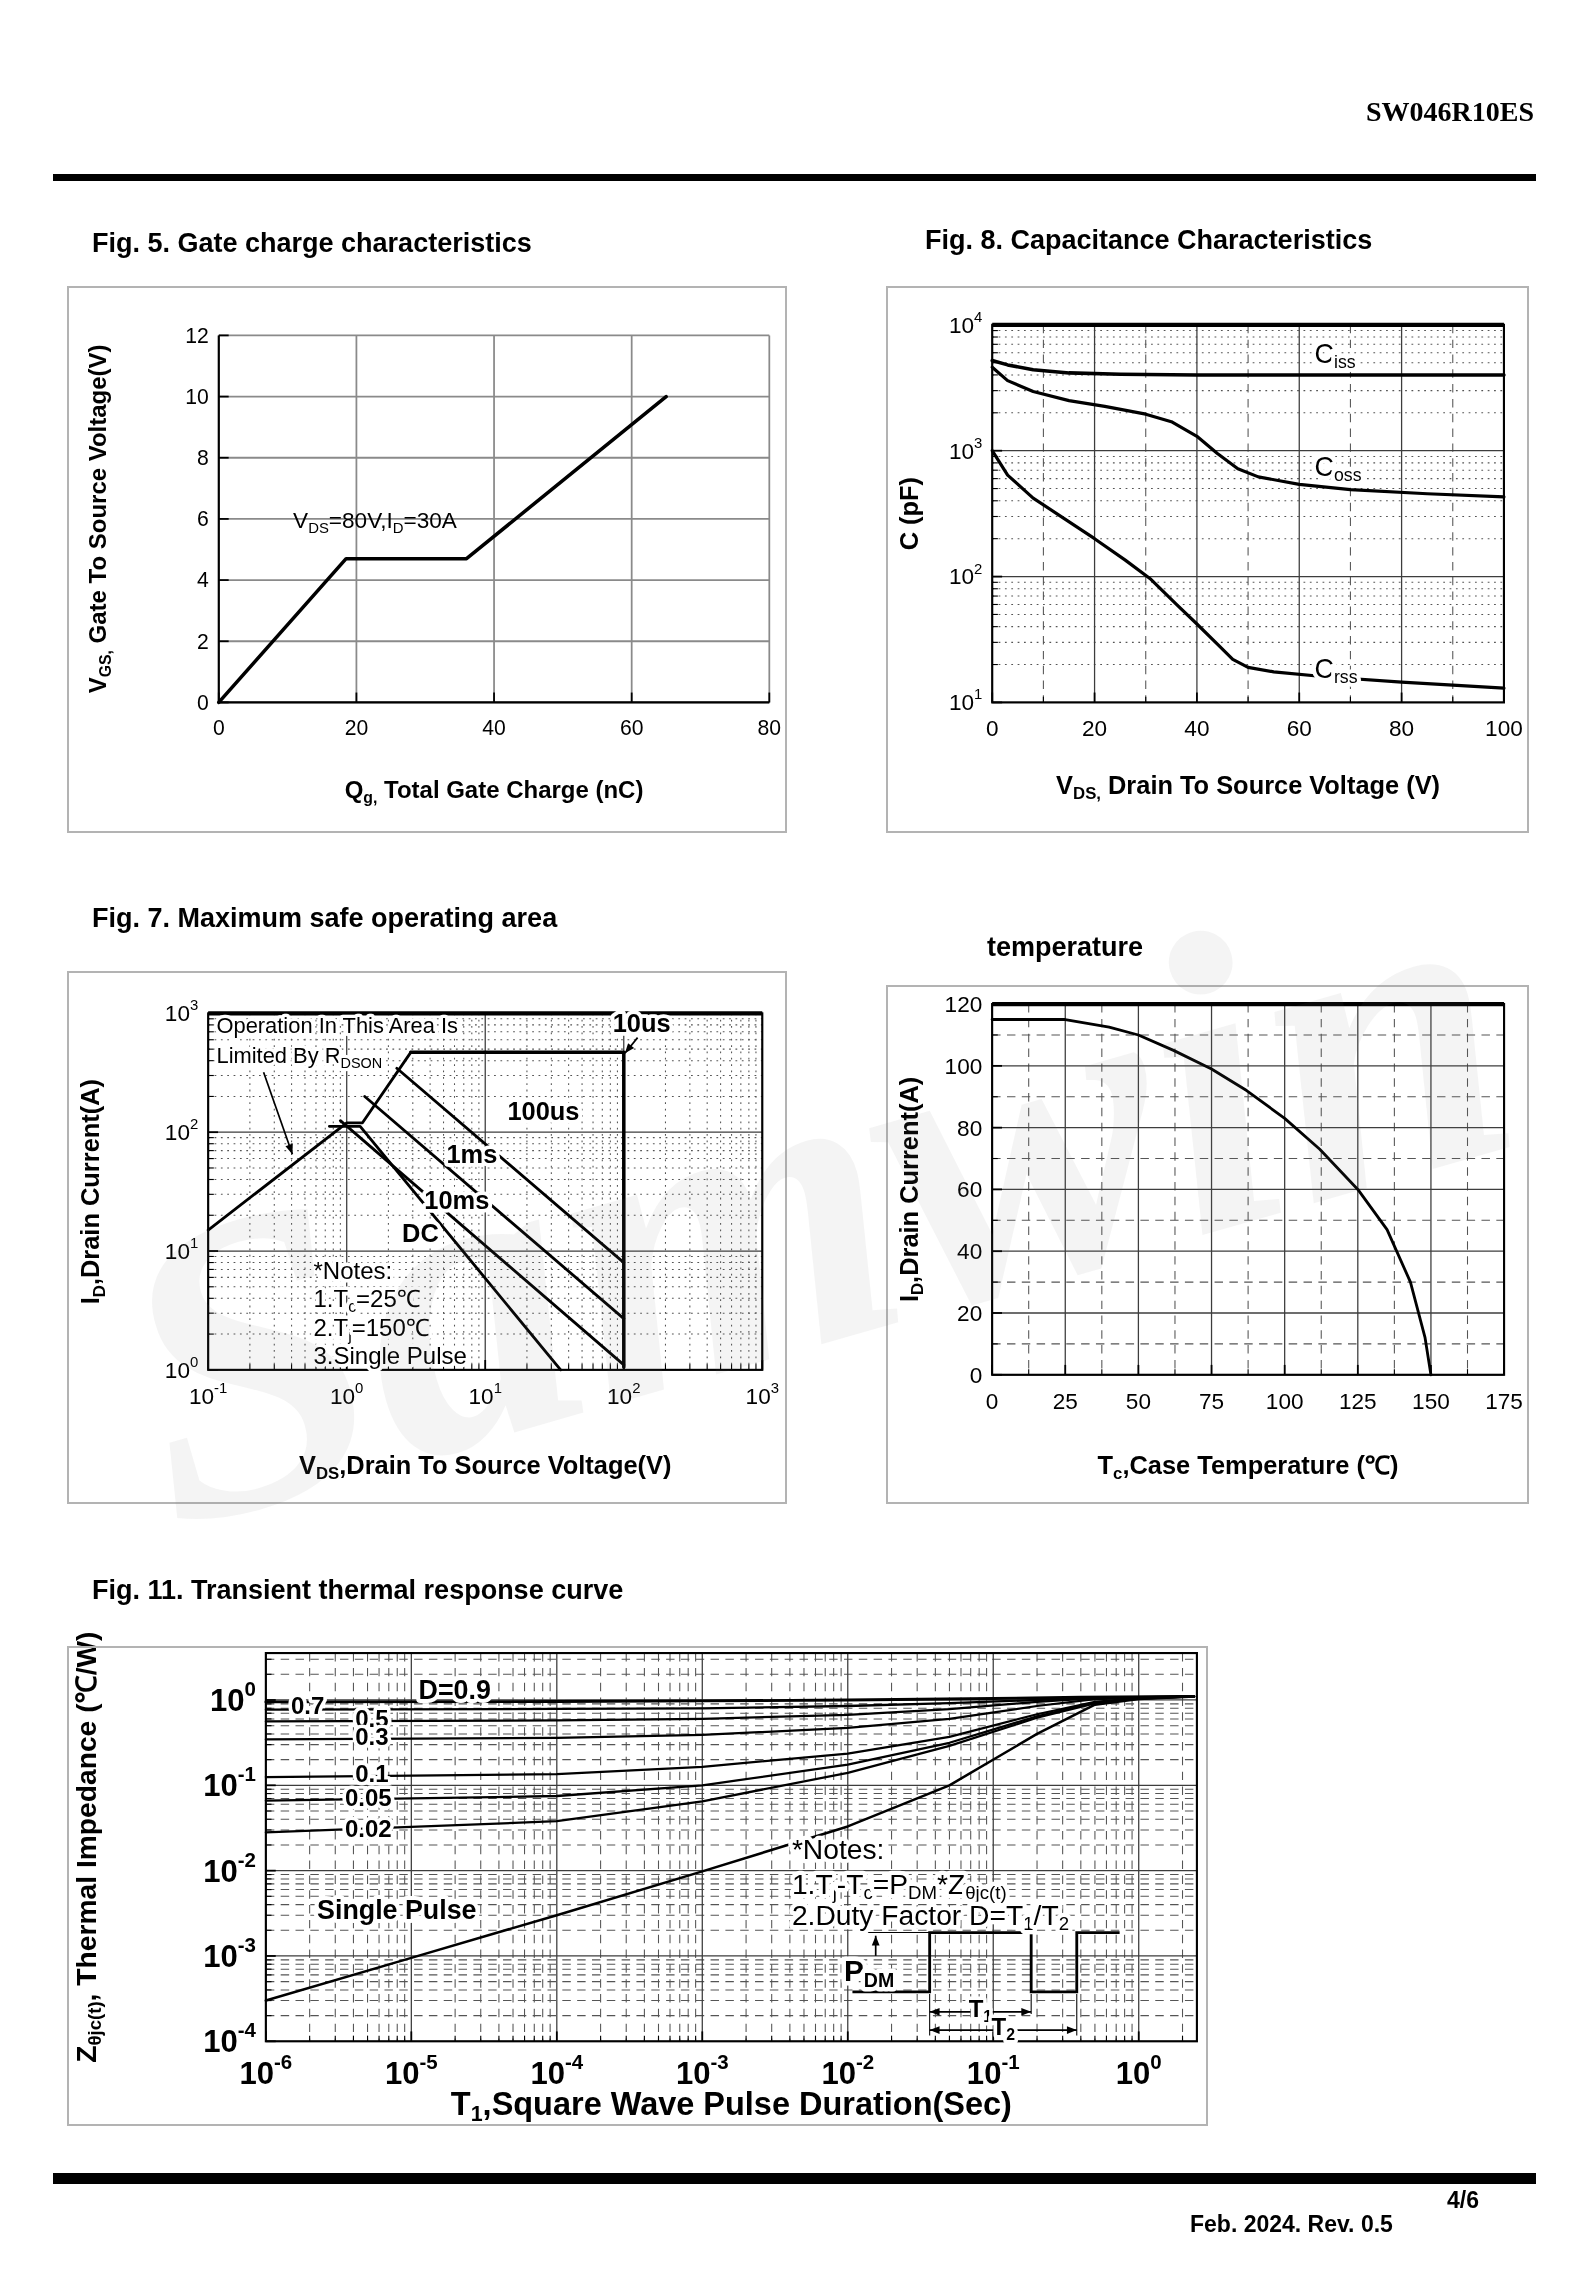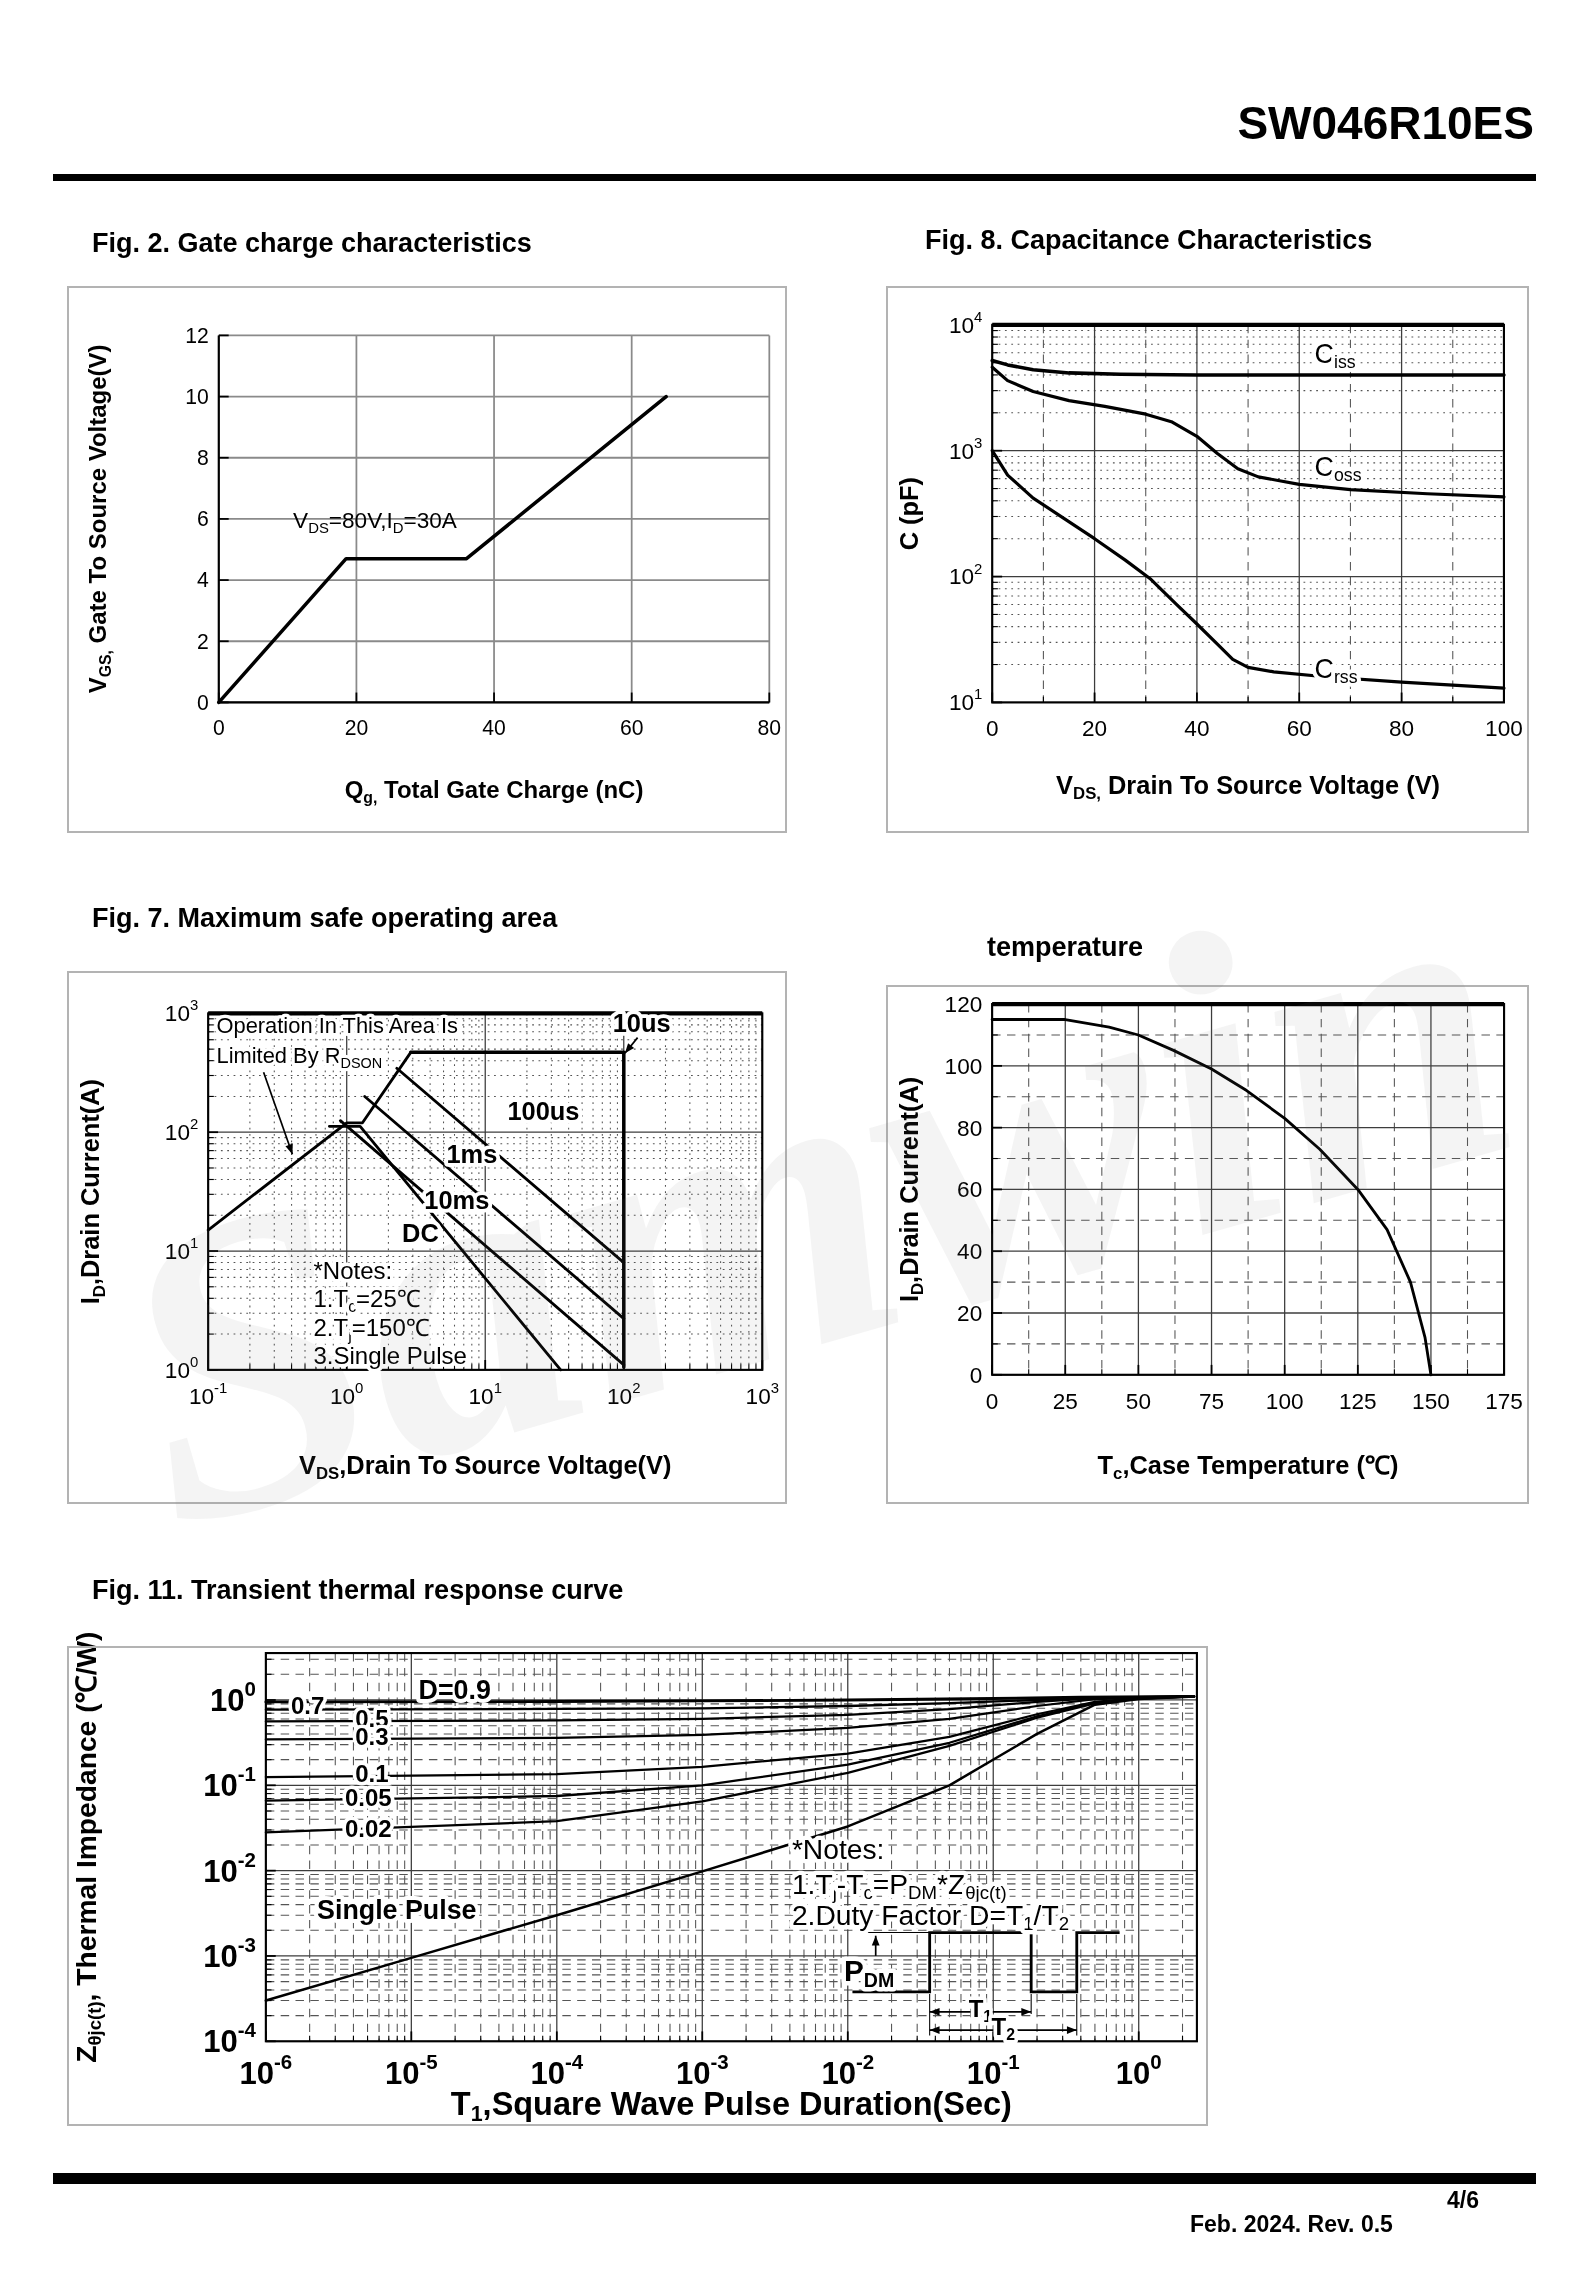--- a/index.html
+++ b/index.html
@@ -2,21 +2,21 @@
 <html style="font-size:11.3px"><head>
 <meta charset="utf-8">
 <style>
   html,body{margin:0;padding:0;background:#ffffff;}
   body{width:1589px;height:2295px;position:relative;overflow:hidden;
        font-family:"Liberation Sans",sans-serif;color:#000;}
   .abs{position:absolute;}
   .logo{left:64px;top:31px;font-family:"Liberation Serif",serif;
         font-style:italic;font-weight:900;font-size:83px;letter-spacing:-1.4px;}
   .logo .reg{font-size:31px;vertical-align:super;font-style:normal;font-weight:700;}
-  .part{right:55px;top:96px;font-size:46px;font-weight:bold;}
+  .part{right:55px;top:96px;font-size:28px;font-weight:bold;font-family:Liberation Serif, serif;}
   .hrule{left:53px;top:174px;width:1483px;height:7px;background:#000;}
   .fig-title{font-size:27px;font-weight:bold;z-index:3;}
   .panel{outline:2.8px solid #b3b3b3;outline-offset:-2.8px;background:#fff;z-index:1;}
   svg.chart{width:100%;height:100%;overflow:visible;display:block;}
   .watermark{left:106px;top:954px;font-family:"Liberation Serif",serif;
              font-style:italic;font-weight:bold;font-size:424px;
              color:rgba(120,120,120,0.08);transform:rotate(-16deg);
              z-index:2;pointer-events:none;white-space:nowrap;}
   .footer-bar{left:53px;top:2173px;width:1483px;height:11.3px;background:#000;}
   .footer-text{top:2187px;font-size:23px;font-weight:bold;}
@@ -25,21 +25,21 @@
 </head>
 <body>
 
 <div class="abs" style="inset:0;">
 
   <div class="abs part">SW046R10ES</div>
   <div class="abs hrule"></div>
 
   <div class="abs watermark">Samwin</div>
 
-  <div class="abs fig-title" style="left:92px;top:228px;">Fig. 2. Gate charge characteristics</div>
+  <div class="abs fig-title" style="left:92px;top:228px;">Fig. 5. Gate charge characteristics</div>
   <div class="abs panel" style="left:67px;top:286px;width:720px;height:547px;">
     <svg class="chart" viewBox="0 0 1020 775">
         <line x1="215" y1="70" x2="215" y2="590" stroke="#8a8a8a" stroke-width="2.5"></line>
         <line x1="410" y1="70" x2="410" y2="590" stroke="#8a8a8a" stroke-width="2.5"></line>
         <line x1="605" y1="70" x2="605" y2="590" stroke="#8a8a8a" stroke-width="2.5"></line>
         <line x1="800" y1="70" x2="800" y2="590" stroke="#8a8a8a" stroke-width="2.5"></line>
         <line x1="995" y1="70" x2="995" y2="590" stroke="#8a8a8a" stroke-width="2.5"></line>
         <line x1="215" y1="590" x2="995" y2="590" stroke="#8a8a8a" stroke-width="2.5"></line>
         <line x1="215" y1="503.33333333333337" x2="995" y2="503.33333333333337" stroke="#8a8a8a" stroke-width="2.5"></line>
         <line x1="215" y1="416.6666666666667" x2="995" y2="416.6666666666667" stroke="#8a8a8a" stroke-width="2.5"></line>

